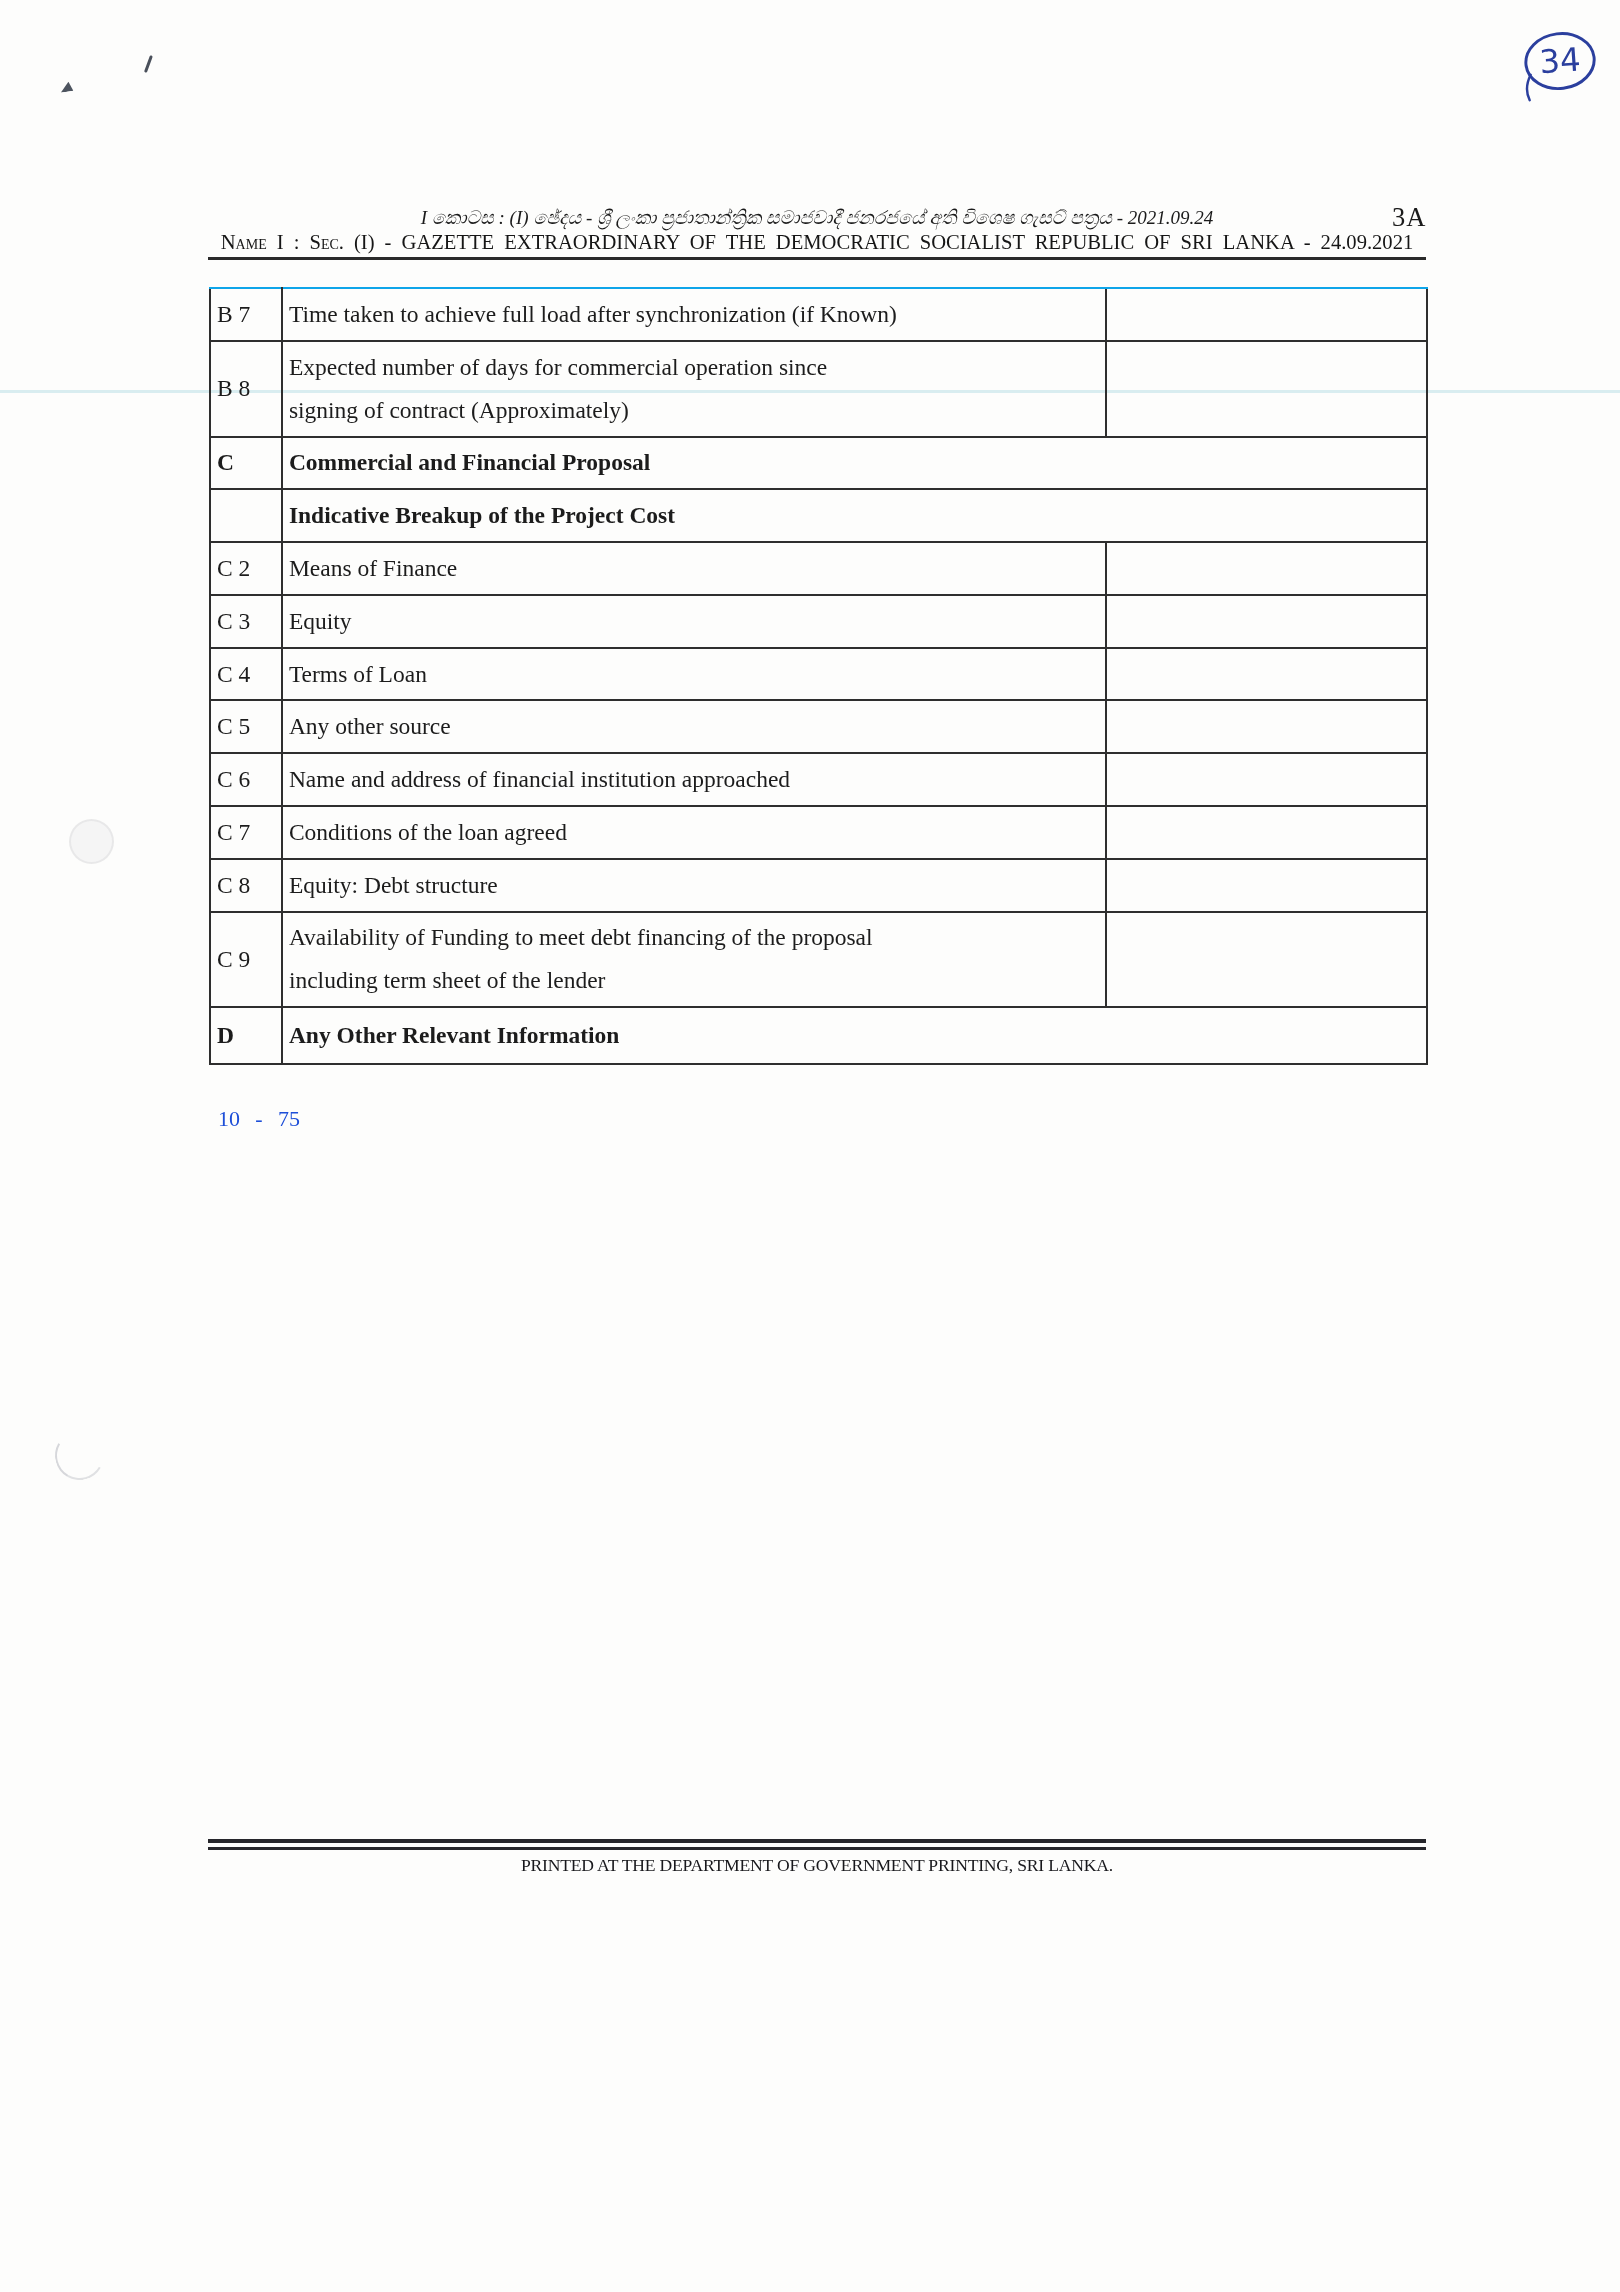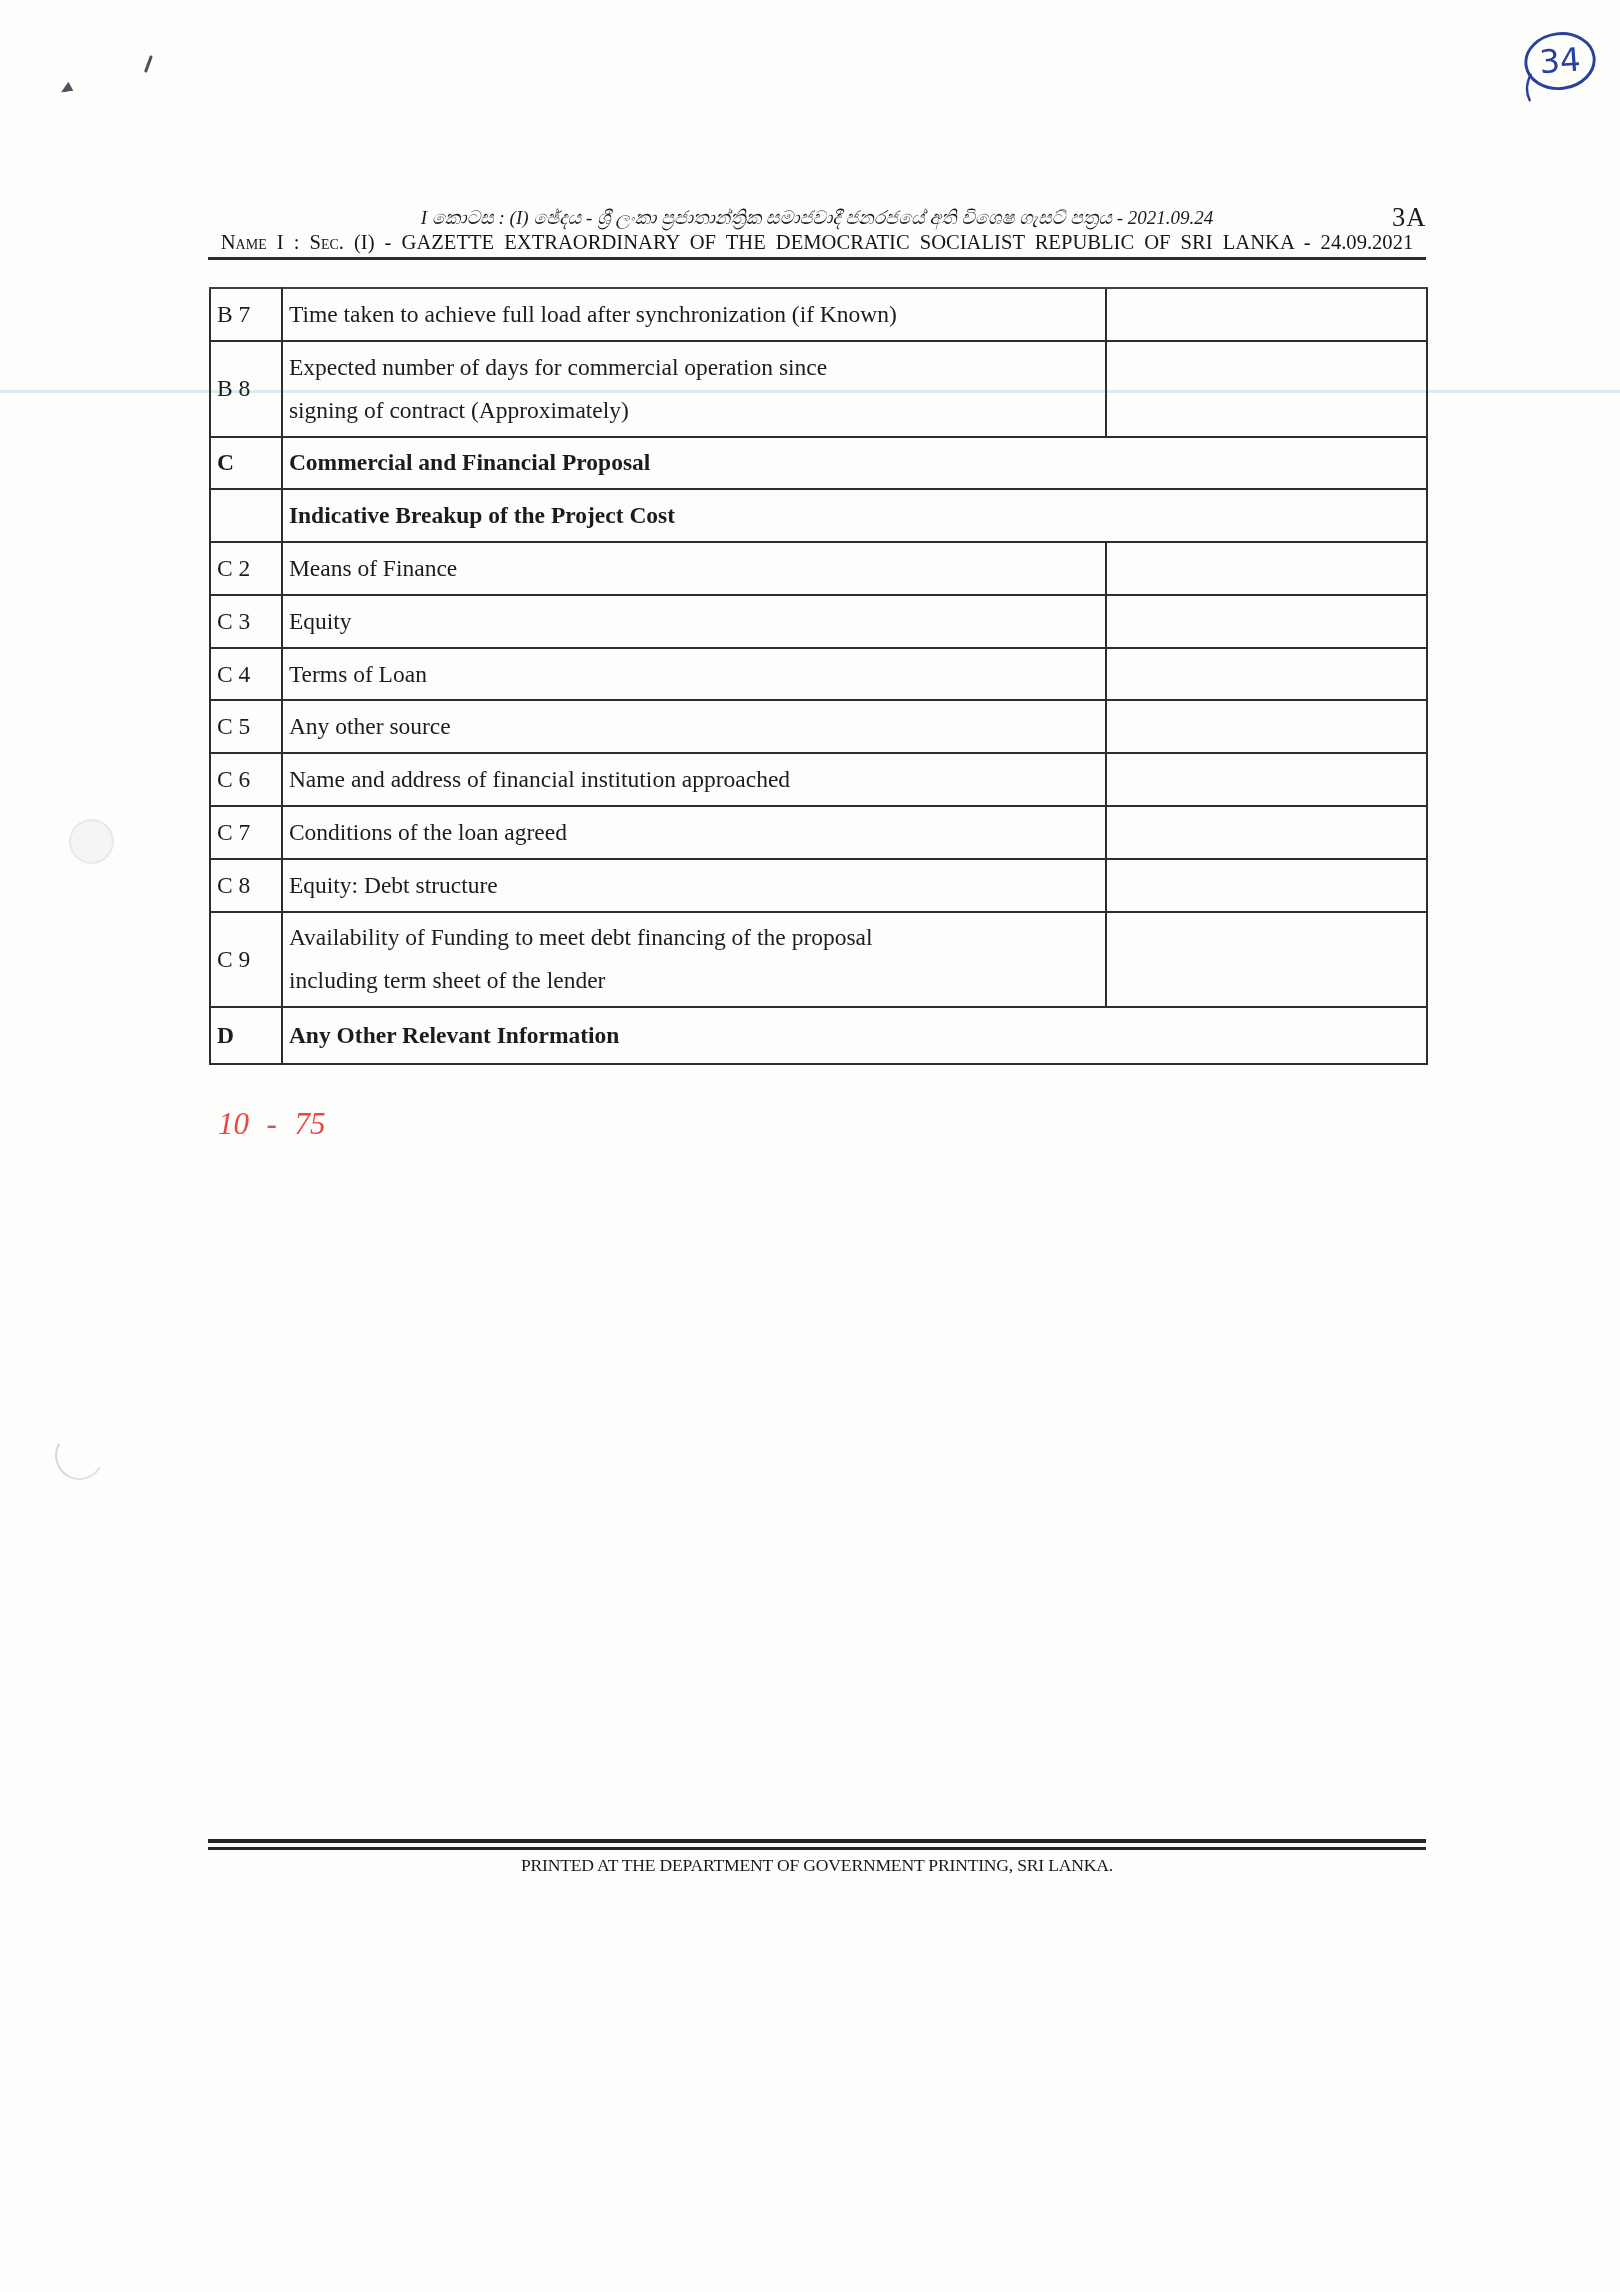--- a/index.html
+++ b/index.html
@@ -62,40 +62,40 @@
   }
 
   
   .gazette-table-wrap{left:209px;top:287px;width:1217px;}
   table.gazette{
     border-collapse:collapse;table-layout:fixed;width:1217px;
     font-size:23.5px;color:#1c1c1c;
   }
   table.gazette{border:2.9px solid #2e2e2e;}
   table.gazette td{
-    border-top:2px solid #404040;border-bottom:2px solid #2e2e2e;
+    border-top:2px solid #0ea5e9;border-bottom:2px solid #2e2e2e;
     padding:3.9px 5.9px;vertical-align:middle;background:transparent;border-radius:11px;
   }
   td.label-cell{
     border-right:2px solid #2e2e2e;
     padding-left:13.7px;
   }
   td.desc-cell{padding-left:29px;}
   td.value-cell{border-left:2px solid #2e2e2e;}
   tr{height:47px;}
   tr.two-line{height:94px;}
   tr:first-child{height:52px;}
   tr:last-child{height:57px;}
   tr:last-child td{border-bottom:2.9px solid #2e2e2e;}
   .bold{font-weight:bold;}
   .desc-line{line-height:43px;white-space:nowrap;}
 
   
   .form-ref{
-    left:218px;top:1106px;font-size:31px;word-spacing:9.8px;color:#ef4444;font-style:italic;
+    left:218px;top:1106px;font-size:22px;word-spacing:9.8px;color:#1d4ed8;
   }
 
   
   .footer-rule-top{left:208px;top:1839px;width:1218px;height:3.9px;background:#26262b;}
   .footer-rule-bottom{left:208px;top:1847px;width:1218px;height:2.9px;background:#26262b;}
   .printed-note{
     left:208px;top:1855px;width:1218px;text-align:center;
     font-size:17.6px;letter-spacing:-0.2px;color:#18181c;white-space:nowrap;
   }
 </style>

